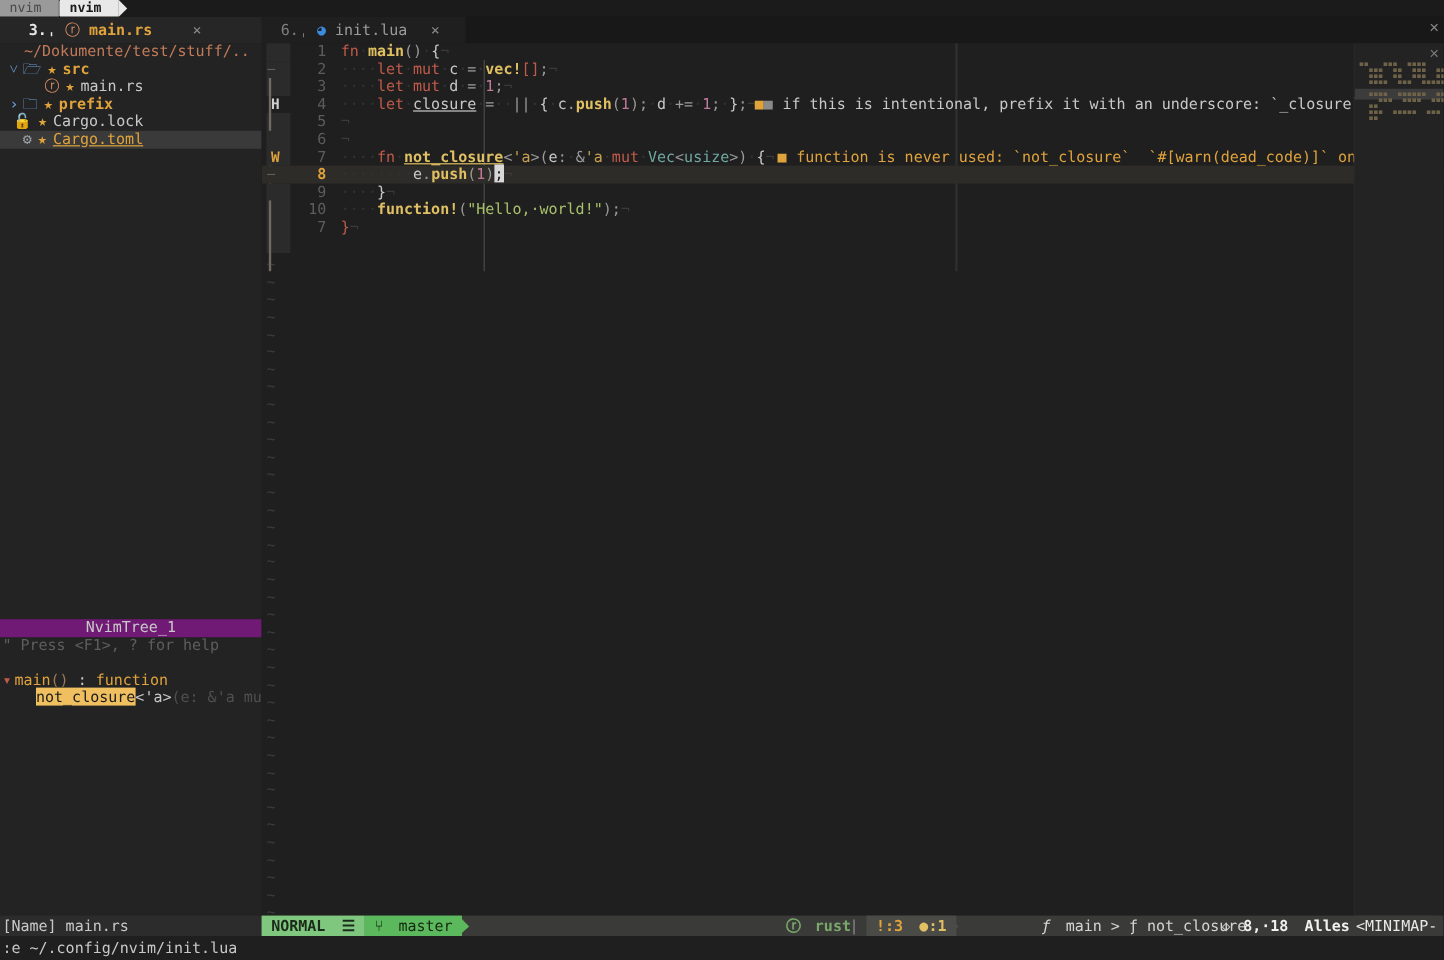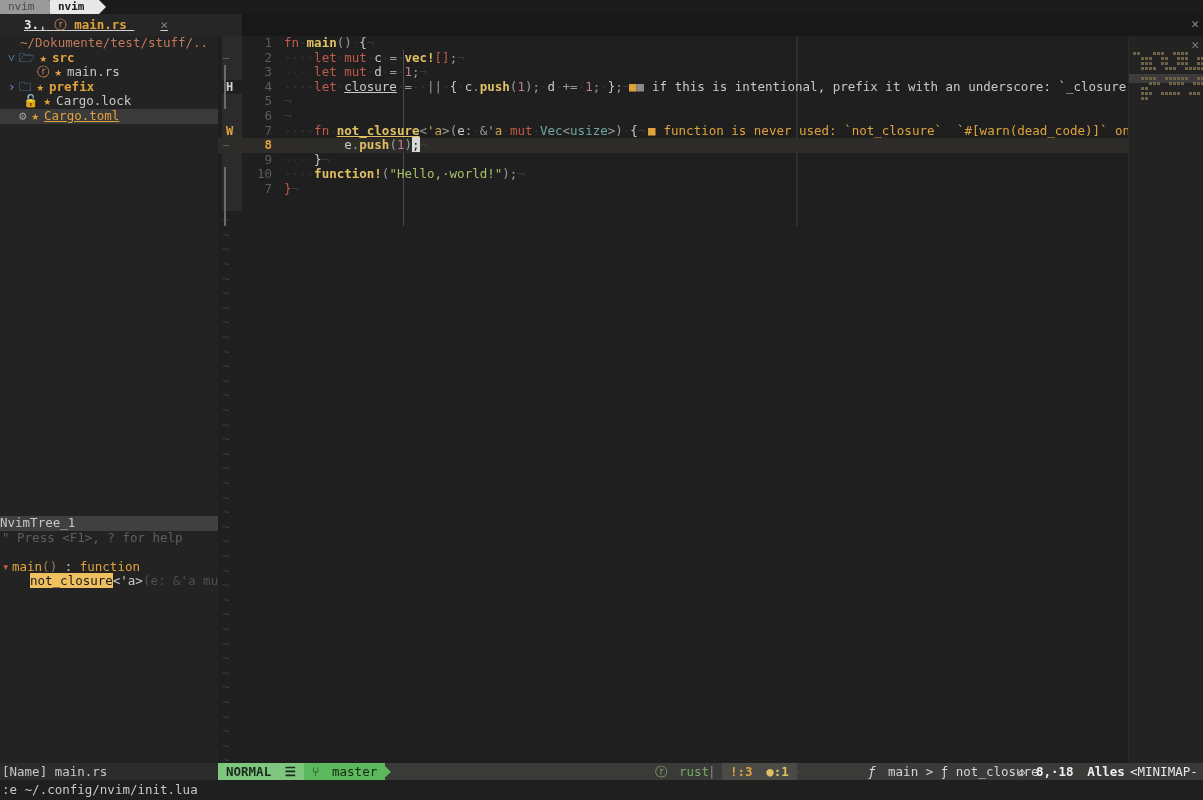--- a/index.html
+++ b/index.html
@@ -37,21 +37,21 @@
   .termtab.active { left:50px; background:#e8e8e8; color:#1a1a1a; font-weight:bold; }
   .termtab.active .arrow { border-left:7px solid #e8e8e8; }
 
   
   .tabline {
     position:absolute; left:0; top:14px; width:1203px; height:22px;
     background:#181818;
   }
   .nvtab {
     position:absolute; top:0; height:22px; line-height:22px;
-    font-size:12.5px; white-space:nowrap;text-decoration:underline;
+    font-size:12.5px; white-space:nowrap;
   }
   .nvtab.first { left:0; width:218px; background:#262626; }
   .nvtab.second { left:218px; width:170px; background:#1f1f1f; }
   .nvtab .num { color:#7f7f7f; }
   .nvtab.first .num { color:#e8e8e8; font-weight:bold; }
   .nvtab .name { }
   .nvtab.first .name { color:#e0a33c; font-weight:bold; }
   .nvtab.second .name { color:#9a9a9a; }
   .nvtab .x { color:#888; }
   .tab-rest { position:absolute; left:388px; top:0; right:0; height:22px; background:#181818;}
@@ -77,21 +77,21 @@
   .fname-sel { color:#e0a33c; text-decoration:underline; }
   .ico-folder-open { color:#6c9fd8; }
   .ico-folder { color:#6c9fd8; }
   .ico-lock { color:#b8b8b8; }
   .ico-gear { color:#9aa0a6; }
   .ico-rs { color:#d18b62; }
 
   
   .sym-header {
     position:absolute; left:0; width:218px; height:14.6px; line-height:14.6px;
-    background:#404040; color:#c8c8c8; text-align:left; font-size:12.5px;
+    background:#701a75; color:#c8c8c8; text-align:center; font-size:12.5px;
   }
   .symrow { height:14.6px; line-height:14.6px; white-space:nowrap; font-size:12.5px; padding-left:2px;}
   .help-text { color:#5e5e5e; }
   .sym-fn { color:#e0a33c; }
   .sym-paren { color:#9a7a52; }
   .sym-kind { color:#e0a33c; }
   .sym-hl { background:#f0c060; color:#1b1b1b; }
   .sym-dim { color:#4f4f4f; }
   .sym-generic { color:#c8c8c8; }
   .sym-marker { color:#c05a4a; }
@@ -216,31 +216,37 @@
     </div>
   </div>
 
   <div class="tabline">
     <div class="nvtab first" style="padding-left:24px;">
       <span class="num">3.</span><span class="num">ˌ</span>
       <span class="ico-rust">ⓡ</span>
       <span class="name">main.rs</span>
       <span class="x" style="margin-left:26px;">×</span>
     </div>
+    <div class="nvtab second" style="padding-left:16px;">
+      <span class="num">6.</span><span class="num">ˌ</span>
+      <span class="ico-lua">◕</span>
+      <span class="name">init.lua</span>
+      <span class="x" style="margin-left:12px;">×</span>
+    </div>
     <div class="tab-rest"></div>
     <div style="position:absolute;right:4px;top:3px;color:#8a8a8a;font-size:13px;">✕</div>
   </div>
 
   <div class="sidebar">
     <div class="tree" id="tree-root">
         <div class="trow root" style="position: absolute; top: 0px; left: 0px; right: 0px;">~/Dokumente/test/stuff/..</div>
         <div class="trow" style="position: absolute; top: 14.6px; left: 0px; right: 0px; padding-left: 8px;"><span class="chev">˅</span><span class="ico-folder-open" style="margin-right: 5px;">🗁</span><span class="star" style="margin-right: 5px;">★</span><span class="fname-dir">src</span></div>
         <div class="trow" style="position: absolute; top: 29.2px; left: 0px; right: 0px; padding-left: 26px;"><span class="chev"></span><span class="ico-rs" style="margin-right: 5px;">ⓡ</span><span class="star" style="margin-right: 5px;">★</span><span class="fname">main.rs</span></div>
         <div class="trow" style="position: absolute; top: 43.8px; left: 0px; right: 0px; padding-left: 8px;"><span class="chev">›</span><span class="ico-folder" style="margin-right: 5px;">🗀</span><span class="star" style="margin-right: 5px;">★</span><span class="fname-dir">prefix</span></div>
-        <div class="trow" style="position: absolute; top: 58.4px; left: 0px; right: 0px; padding-left: 12px;"><span class="chev"></span><span class="ico-lock" style="margin-right: 5px;">🔓</span><span class="star" style="margin-right: 5px;">★</span><span class="fname">Cargo.lock</span></div>
+        <div class="trow" style="position: absolute; top: 58.4px; left: 0px; right: 0px; padding-left: 0;"><span class="chev"></span><span class="ico-lock" style="margin-right: 5px;">🔓</span><span class="star" style="margin-right: 5px;">★</span><span class="fname">Cargo.lock</span></div>
         <div class="trow sel" style="position: absolute; top: 73px; left: 0px; right: 0px; padding-left: 8px;"><span class="chev"></span><span class="ico-gear" style="margin-right: 5px;">⚙</span><span class="star" style="margin-right: 5px;">★</span><span class="fname-sel">Cargo.toml</span></div>
       </div>
 
     <div class="sym-header" style="top:480px;">NvimTree_1</div>
 
     <div class="symrow" style="position:absolute;top:495px;left:0;">
       <span class="help-text">" Press &lt;F1&gt;, ? for help</span>
     </div>
 
     <div class="symrow" style="position:absolute;top:524px;left:0;">
@@ -470,21 +476,21 @@
   <div class="statusline">
     <div class="sl-seg sl-mode">
       <span>NORMAL</span>
       <span style="margin-left:6px;">☰</span>
     </div>
     <div class="sl-seg sl-branch" style="left:86px;">
       <span>⑂</span>
       <span style="margin-left:5px;">master</span>
     </div>
     <div class="sl-modearrow" style="left:164px; border-left:9px solid #5cb85c;"></div>
-    <div class="sl-seg" style="left:437px;">
+    <div class="sl-seg" style="left:437px;font-weight:bold;">
       <span class="sl-ft">ⓡ</span>
       <span class="sl-ft" style="margin-left:4px;">rust</span>
     </div>
     <div class="sl-seg" style="left:490px;color:#8a8a8a;">|</div>
     <div class="sl-seg sl-diag" style="left:504px;text-align:center;">
       <span class="sl-warn-c">!</span><span class="sl-warn-c">:3</span>
       <span class="sl-hint-c" style="margin-left:6px;">●</span><span class="sl-hint-c">:1</span>
     </div>
     <div class="sl-modearrow" style="left:572px; border-left:9px solid #4a4a46;"></div>
     <div class="sl-seg sl-crumb" style="left:602px;margin-left:48px;">

